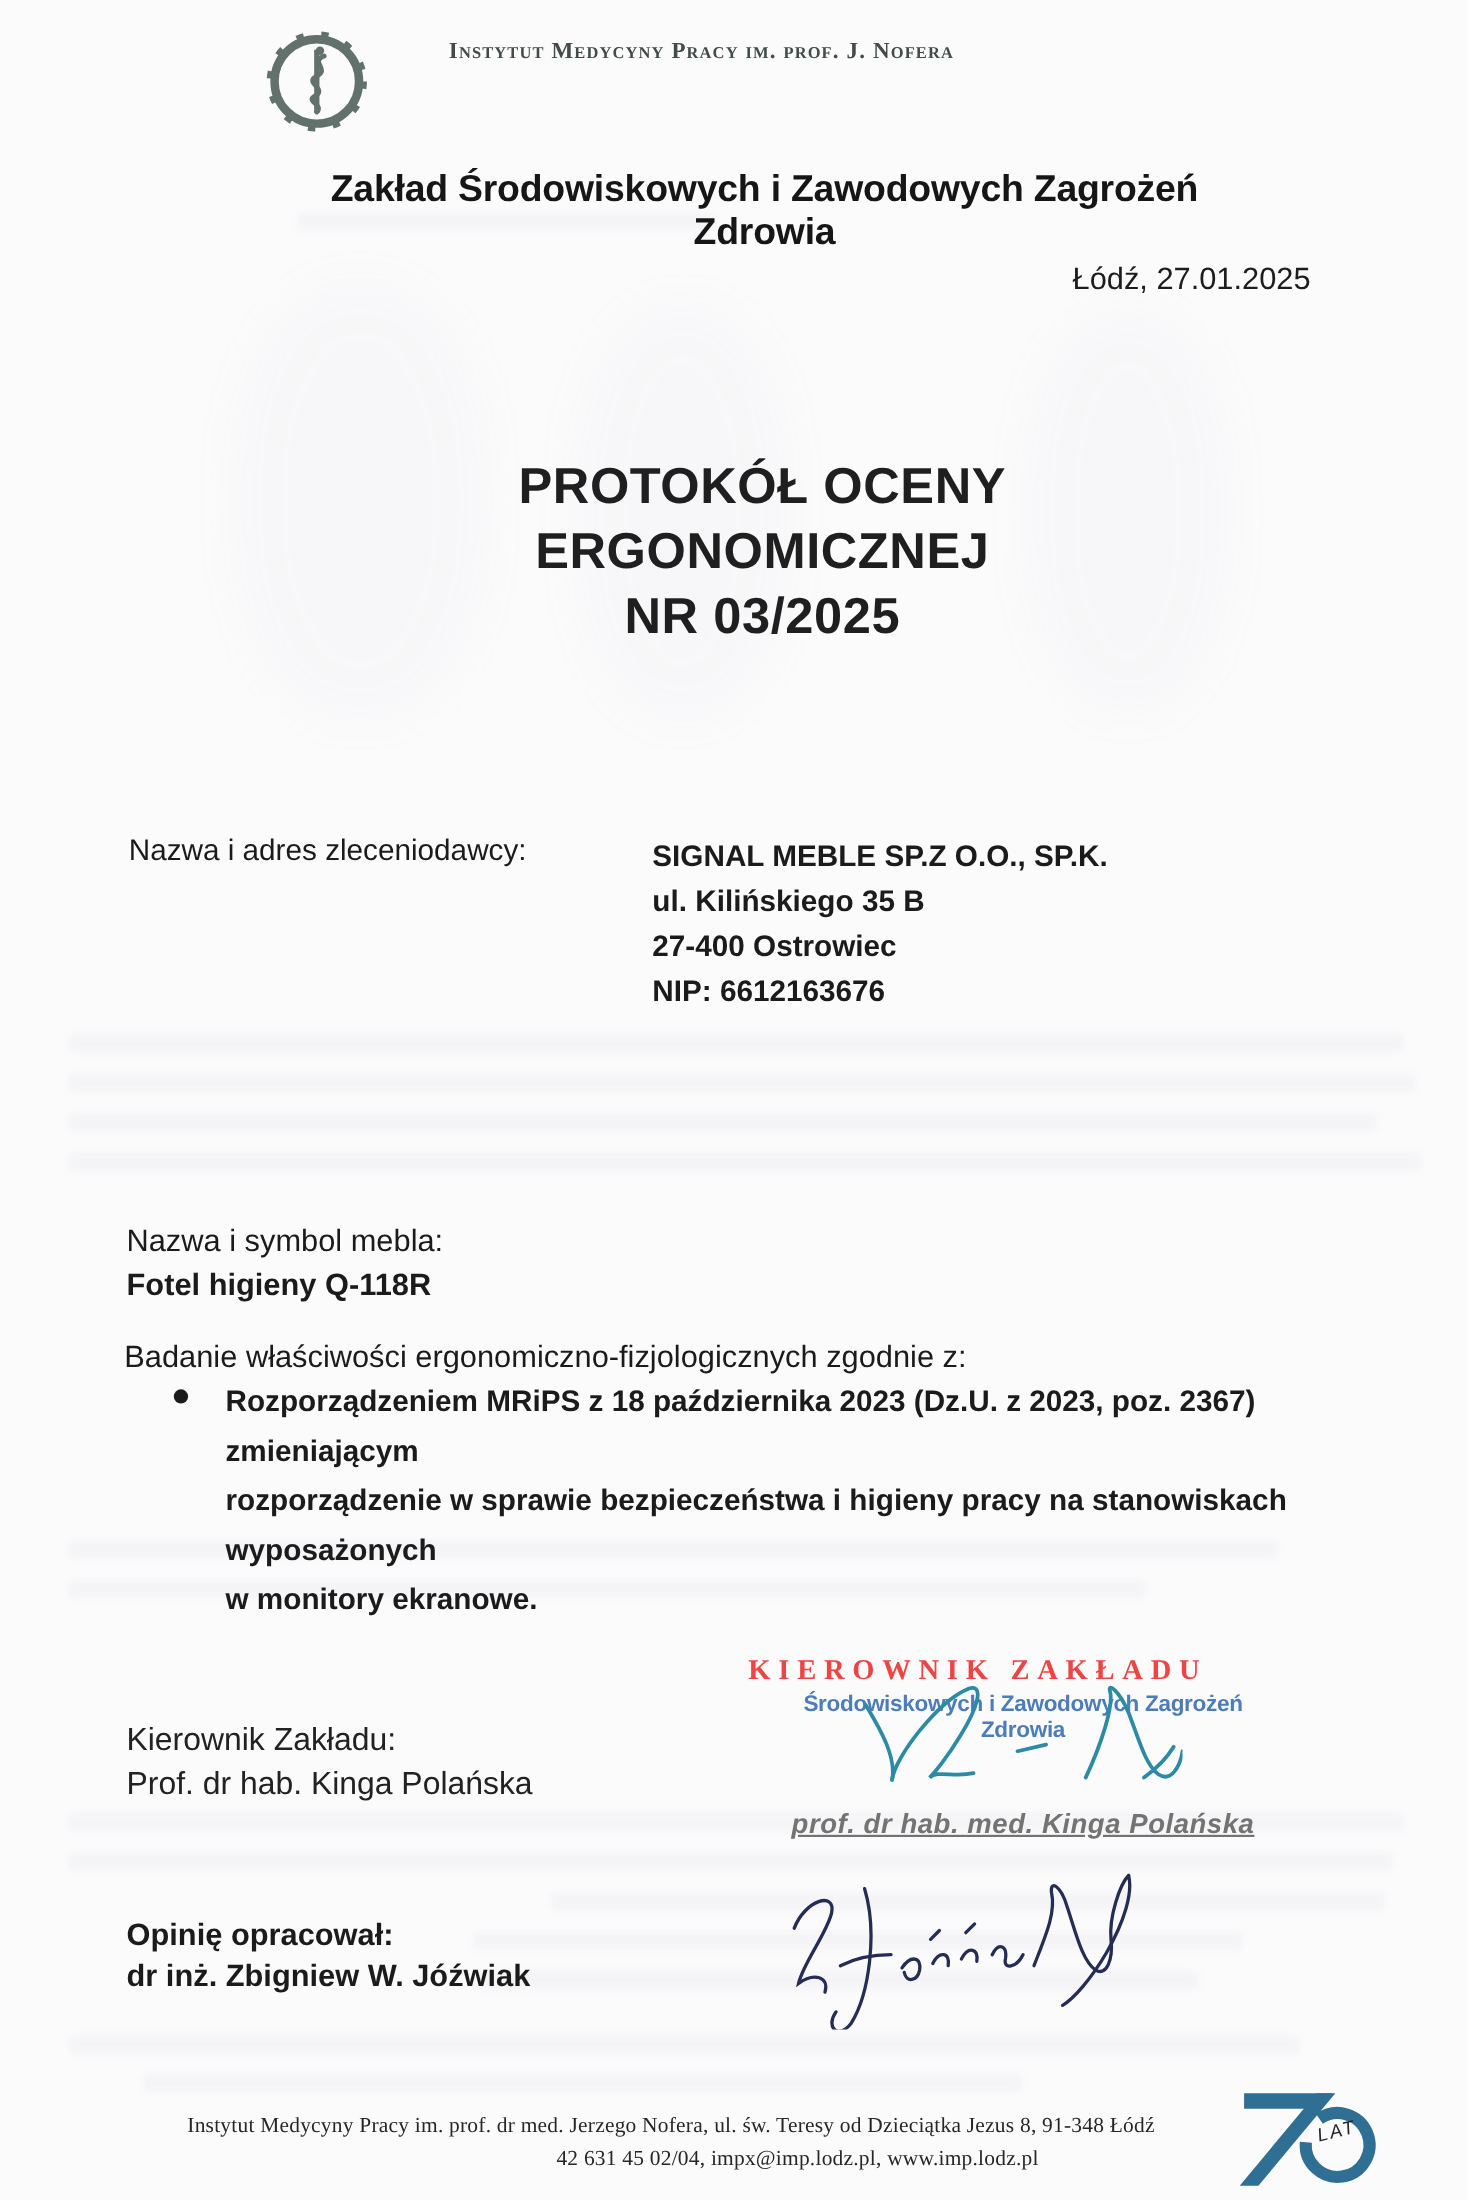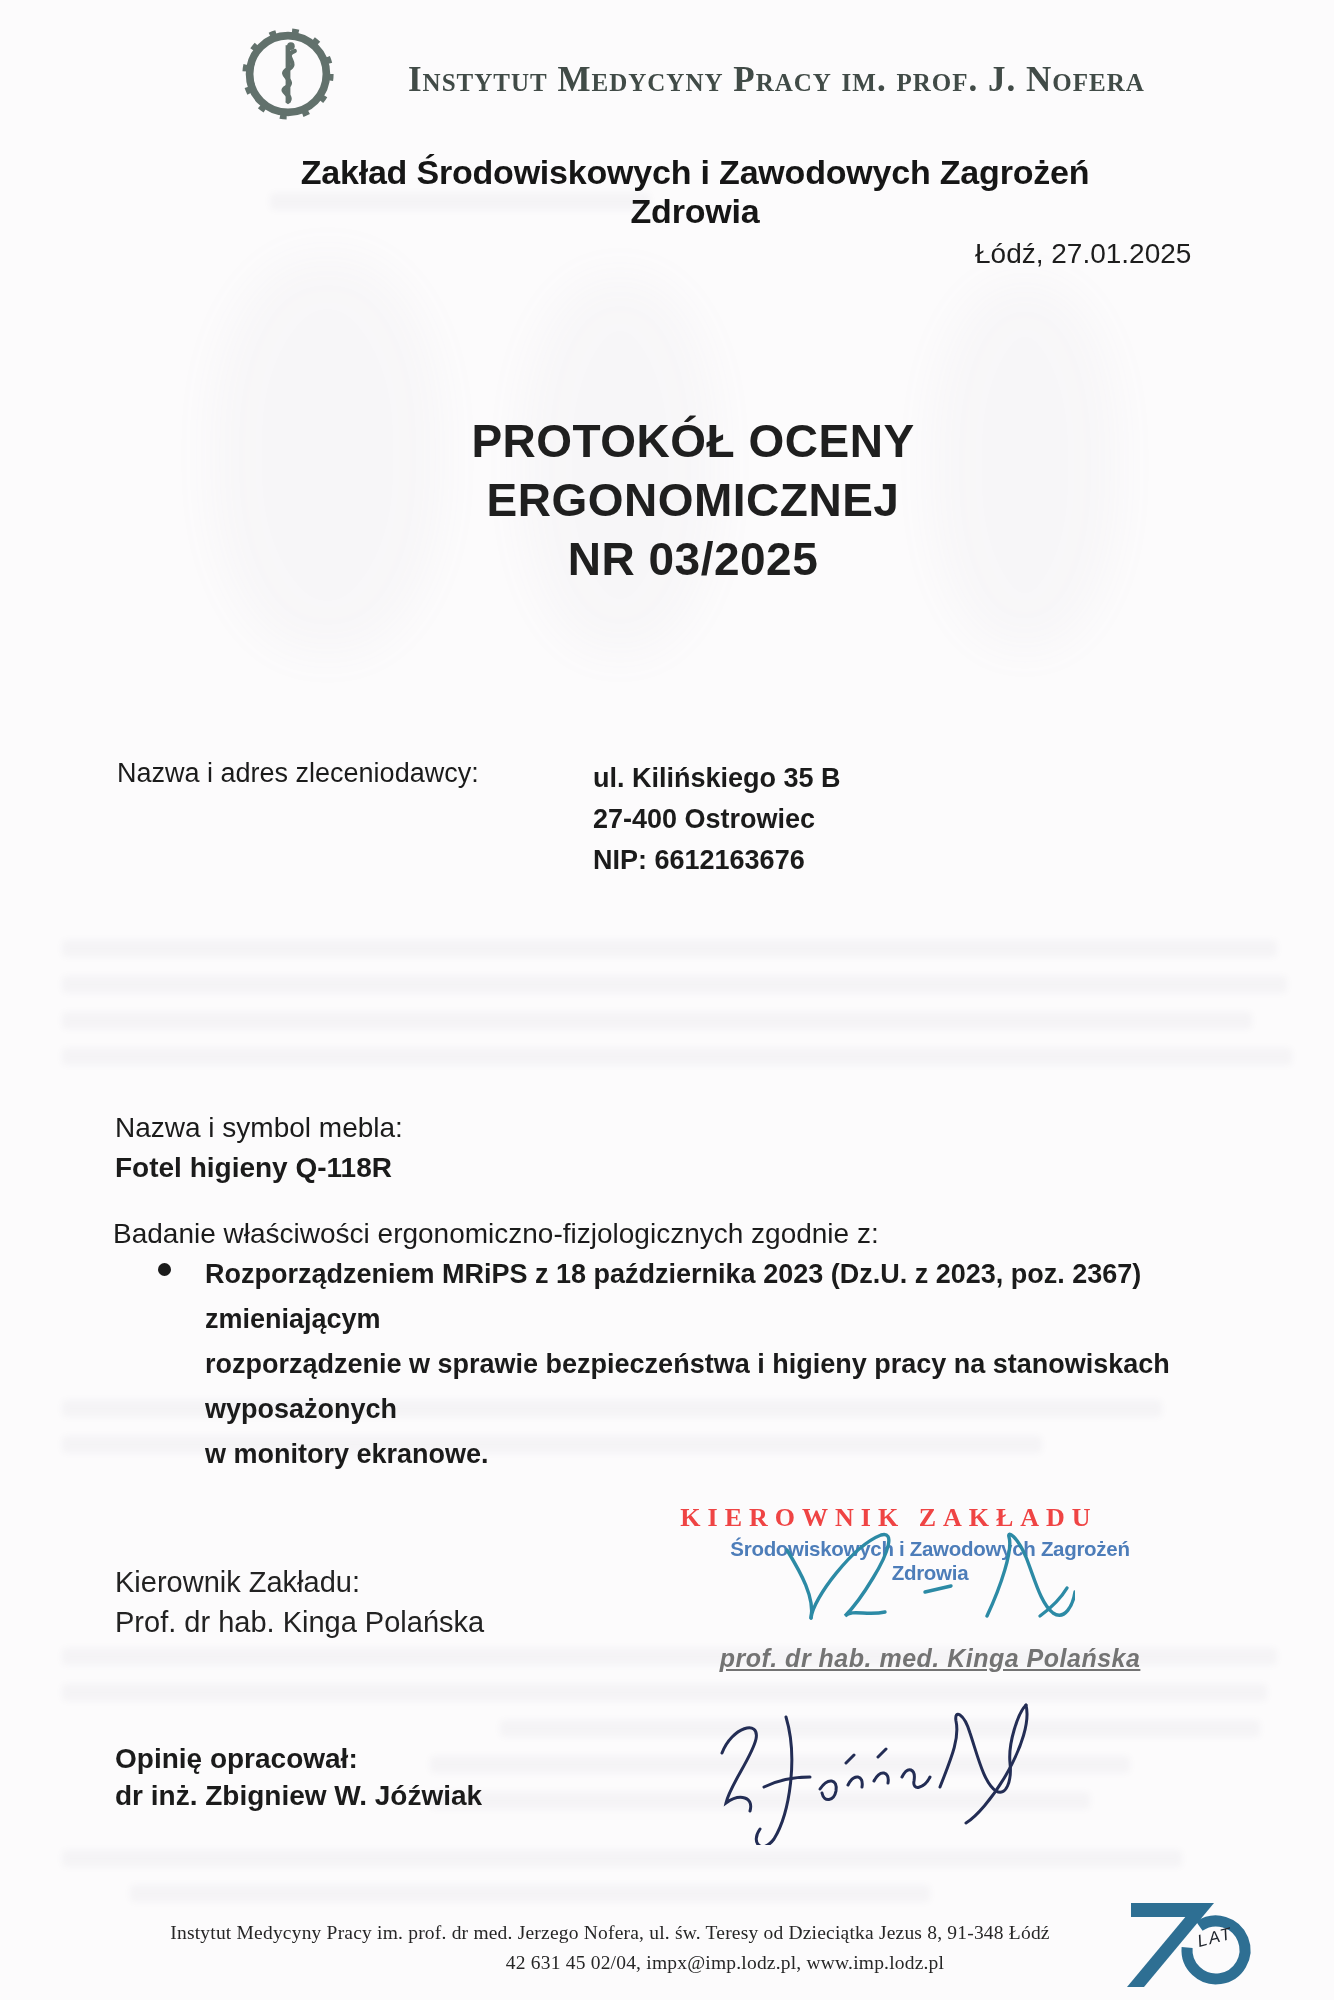--- a/index.html
+++ b/index.html
@@ -4,23 +4,23 @@
 <style>
   html,body{margin:0;padding:0;background:#e8e8ea;}
   .page{
     position:relative;width:1334px;height:2000px;margin:0 auto;
     background:#fcfbfc;overflow:hidden;
     font-family:"Liberation Sans",sans-serif;color:#1b1b1b;
   }
   
   .logo{position:absolute;left:240px;top:24px;width:96px;height:100px;}
   .institute{
-    position:absolute;left:408px;top:60px;
+    position:absolute;left:408px;top:34px;
     font-family:"Liberation Serif",serif;font-variant:small-caps;
-    font-size:35px;font-weight:600;letter-spacing:1px;color:#414b47;
+    font-size:21px;font-weight:600;letter-spacing:1px;color:#414b47;
   }
   .department{
     position:absolute;left:280px;top:153px;width:830px;text-align:center;
     font-size:34px;font-weight:700;color:#161616;letter-spacing:-0.2px;
   }
   .dateline{position:absolute;left:975px;top:238px;font-size:28px;color:#1d1d1d;}
   
   .doc-title{
     position:absolute;left:358px;top:412px;width:670px;text-align:center;
     font-size:46px;font-weight:700;line-height:59px;color:#1f1f1f;letter-spacing:0.5px;
@@ -105,20 +105,21 @@
   <div class="dateline">Łódź, 27.01.2025</div>
 
   <div class="doc-title">
     <div>PROTOKÓŁ OCENY</div>
     <div>ERGONOMICZNEJ</div>
     <div>NR 03/2025</div>
   </div>
 
   <div class="client-label">Nazwa i adres zleceniodawcy:</div>
   <div class="client-block">
+    <div>SIGNAL MEBLE SP.Z O.O., SP.K.</div>
     <div>ul. Kilińskiego 35 B</div>
     <div>27-400 Ostrowiec</div>
     <div>NIP: 6612163676</div>
   </div>
 
   <div class="furn">
     <div>Nazwa i symbol mebla:</div>
     <div class="val">Fotel higieny Q-118R</div>
   </div>
 

